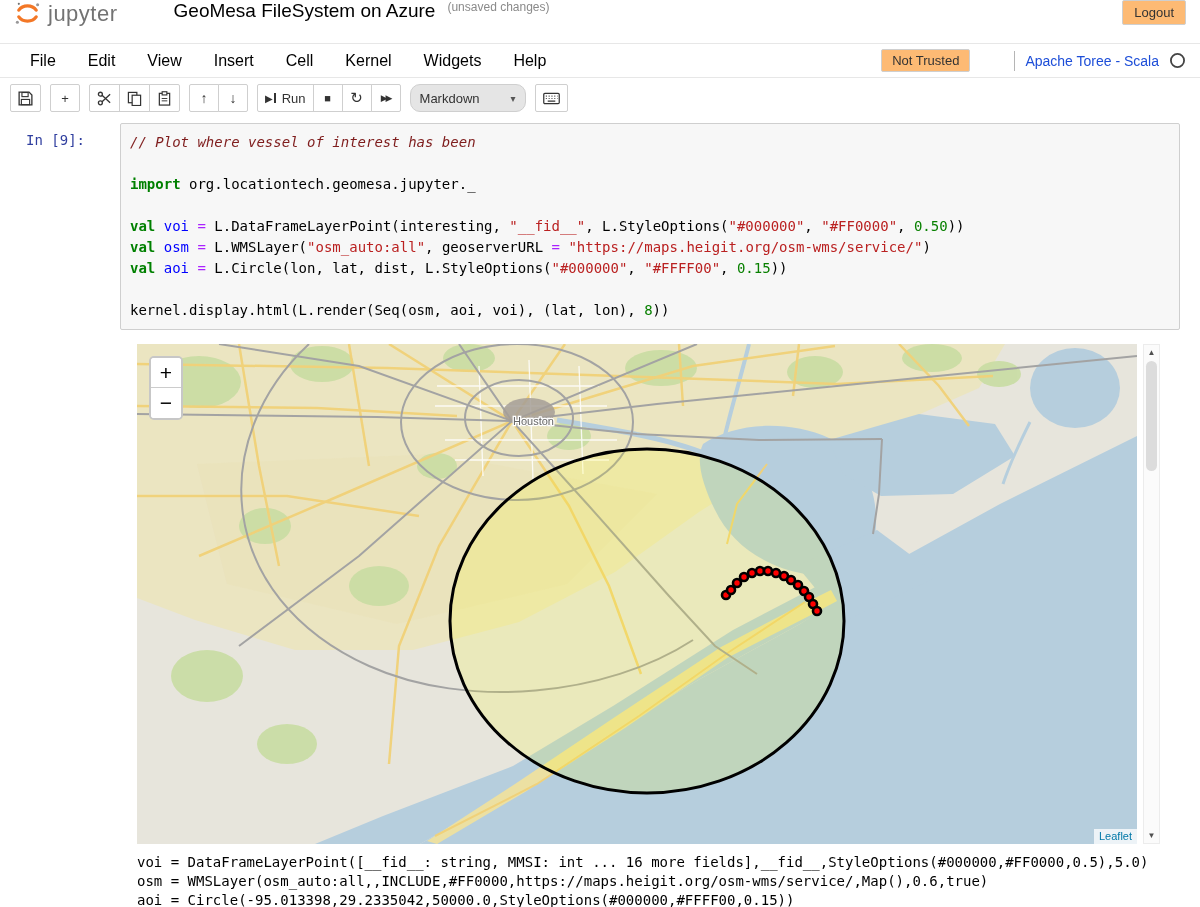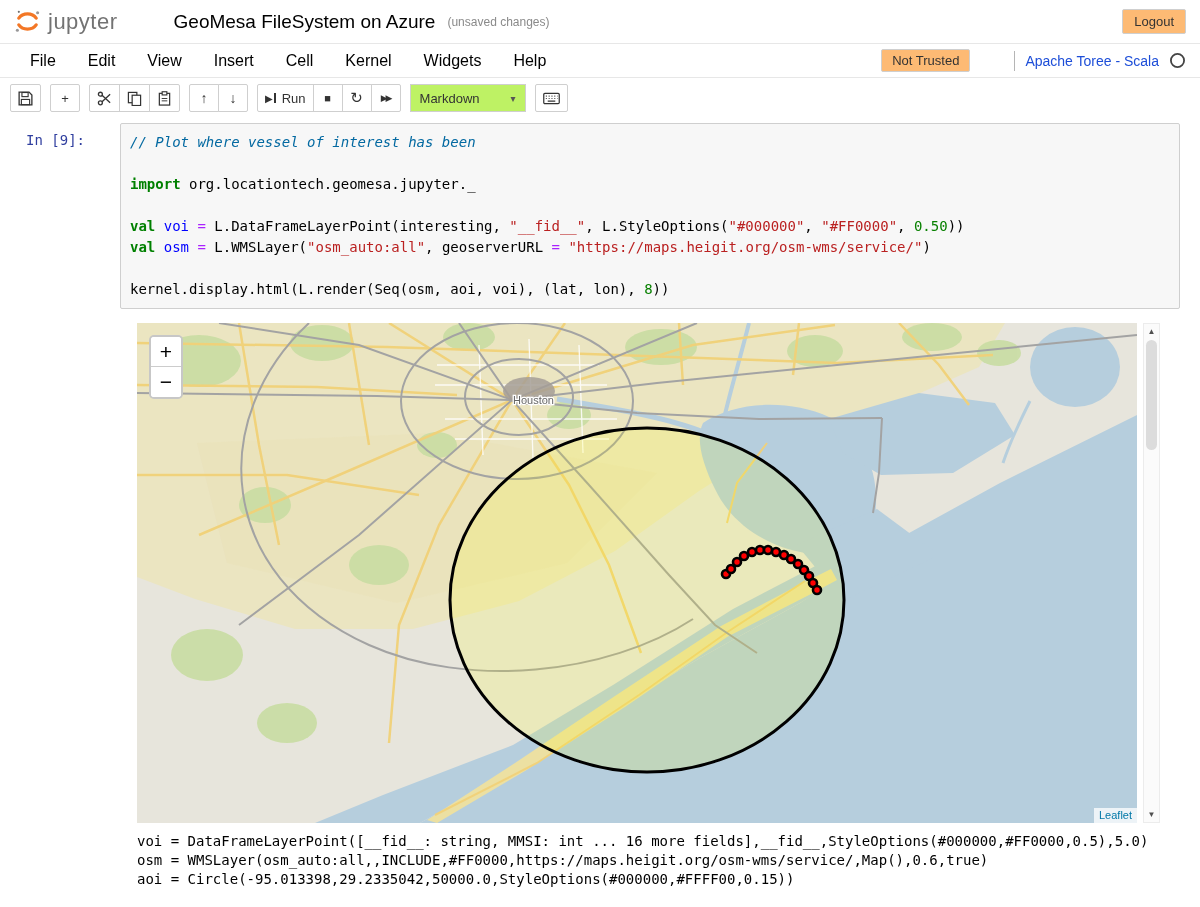--- a/index.html
+++ b/index.html
@@ -1,20 +1,20 @@
 <!DOCTYPE html>
 <html><head>
 <meta charset="utf-8">
 <style>
   *{box-sizing:border-box;margin:0;padding:0}
   html,body{width:1200px;height:907px;overflow:hidden}
   body{background:#fff;font-family:"Liberation Sans",sans-serif;color:#000;position:relative}
 
   
-  .header{display:flex;align-items:center;height:44px;padding:0 14px;border-bottom:1px solid #e7e7e7}
+  .header{display:flex;align-items:flex-start;height:44px;padding:0 14px;border-bottom:1px solid #e7e7e7}
   .logo{display:flex;align-items:center;gap:7px;cursor:pointer}
   .logo-text{font-size:22px;color:#737373;letter-spacing:.5px}
   .nb-title{font-size:19px;margin-left:56px;cursor:text}
   .autosave{font-size:12px;color:#8a8a8a;margin-left:12px}
   .btn{background:#fdba74;border:1px solid #cfcfcf;border-radius:2px;color:#333;font-size:13px;padding:4px 11px;cursor:pointer;font-family:inherit}
   .logout{margin-left:auto}
 
   
   .menubar{display:flex;align-items:center;height:34px;padding:0 14px;border-bottom:1px solid #e7e7e7}
   .menus{display:flex;list-style:none}
@@ -32,31 +32,31 @@
   .btn-group .tbtn:first-child{border-radius:2px 0 0 2px}
   .btn-group .tbtn:last-child{border-radius:0 2px 2px 0}
   .btn-group .tbtn:only-child{border-radius:2px}
   .arrow-glyph{font-size:14px}
   .play-glyph{font-size:10px}
   .step-bar{display:inline-block;width:2px;height:10px;background:#333;margin-left:1px}
   .run-label{margin-left:6px}
   .stop-glyph{font-size:11px}
   .restart-glyph{font-size:15px}
   .ff-glyph{font-size:9px;letter-spacing:-2px}
-  .cell-type{height:28px;border:1px solid #cfcfcf;border-radius:0;display:flex;align-items:center;justify-content:space-between;padding:0 9px;width:116px;font-size:13px;color:#333;cursor:pointer;background:#bef264}
+  .cell-type{height:28px;border:1px solid #cfcfcf;border-radius:10px;display:flex;align-items:center;justify-content:space-between;padding:0 9px;width:116px;font-size:13px;color:#333;cursor:pointer;background:#e5e5e5}
   .caret{color:#555;font-size:10px;margin-left:8px}
   .icon-svg{display:block}
 
   
   .nb{padding-top:5px}
   .cell-row{display:flex;padding-right:20px}
   .in-prompt{width:120px;flex:none;text-align:center;padding:9px 9px 0 0;font-family:"DejaVu Sans Mono","Liberation Mono",monospace;font-size:14px;color:#303F9F}
   .input-area{flex:1;border:1px solid #cfcfcf;border-radius:2px;background:#f7f7f7;padding:8px 4px 8px 9px;overflow:hidden;cursor:text}
   .cm-line{font-family:"DejaVu Sans Mono","Liberation Mono",monospace;font-size:14px;line-height:21px;white-space:pre;color:#000}
-  .com{color:#0369a1;font-style:italic}
+  .com{color:#7f1d1d;font-style:italic}
   .kw{color:#008000;font-weight:bold}
   .def{color:#0000FF}
   .op{color:#AA22FF}
   .str{color:#BA2121}
   .num{color:#080808;color:#088000}
 
   
   .output-row{margin-top:14px;display:flex}
   .out-spacer{width:137px;flex:none}
   .map-box{position:relative;width:1000px;height:500px;overflow:hidden;background:#e7e5dc;flex:none}
@@ -206,20 +206,21 @@
   <div class="cell-row">
     <div class="in-prompt">In [9]:</div>
     <div class="input-area">
       <div id="code-lines">
           <div class="cm-line"><span class="com">// Plot where vessel of interest has been</span></div>
           <div class="cm-line">&nbsp;</div>
           <div class="cm-line"><span class="kw">import</span><span> org.locationtech.geomesa.jupyter._</span></div>
           <div class="cm-line">&nbsp;</div>
           <div class="cm-line"><span class="kw">val</span><span> </span><span class="def">voi</span><span> </span><span class="op">=</span><span> L.DataFrameLayerPoint(interesting, </span><span class="str">"__fid__"</span><span>, L.StyleOptions(</span><span class="str">"#000000"</span><span>, </span><span class="str">"#FF0000"</span><span>, </span><span class="num">0.50</span><span>))</span></div>
           <div class="cm-line"><span class="kw">val</span><span> </span><span class="def">osm</span><span> </span><span class="op">=</span><span> L.WMSLayer(</span><span class="str">"osm_auto:all"</span><span>, geoserverURL </span><span class="op">=</span><span> </span><span class="str">"https://maps.heigit.org/osm-wms/service/"</span><span>)</span></div>
+          <div class="cm-line"><span class="kw">val</span><span> </span><span class="def">aoi</span><span> </span><span class="op">=</span><span> L.Circle(lon, lat, dist, L.StyleOptions(</span><span class="str">"#000000"</span><span>, </span><span class="str">"#FFFF00"</span><span>, </span><span class="num">0.15</span><span>))</span></div>
           <div class="cm-line">&nbsp;</div>
           <div class="cm-line"><span>kernel.display.html(L.render(Seq(osm, aoi, voi), (lat, lon), </span><span class="num">8</span><span>))</span></div>
         </div>
     </div>
   </div>
 
   <div class="output-row">
     <div class="out-spacer"></div>
     <div class="map-box">
 

